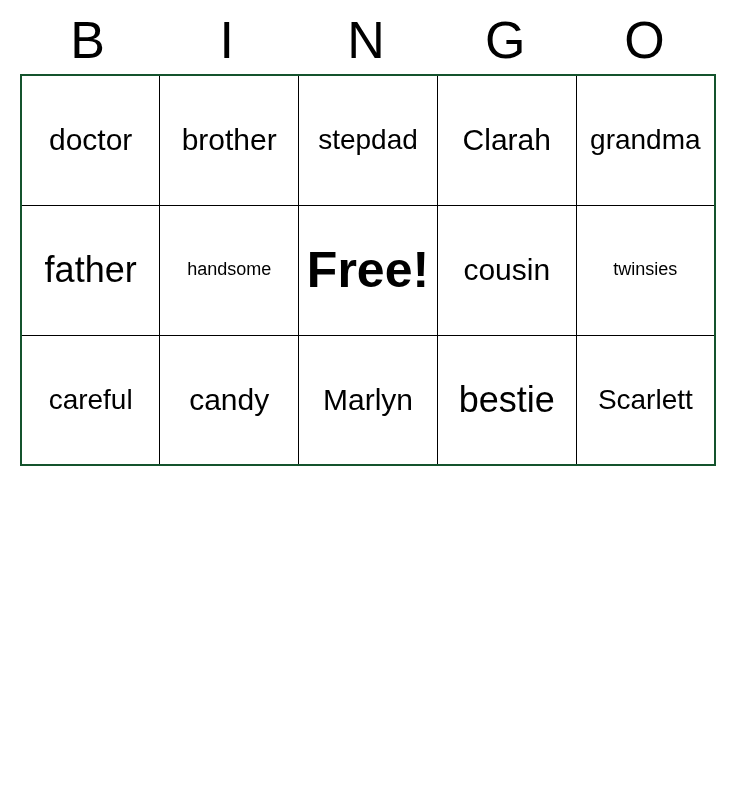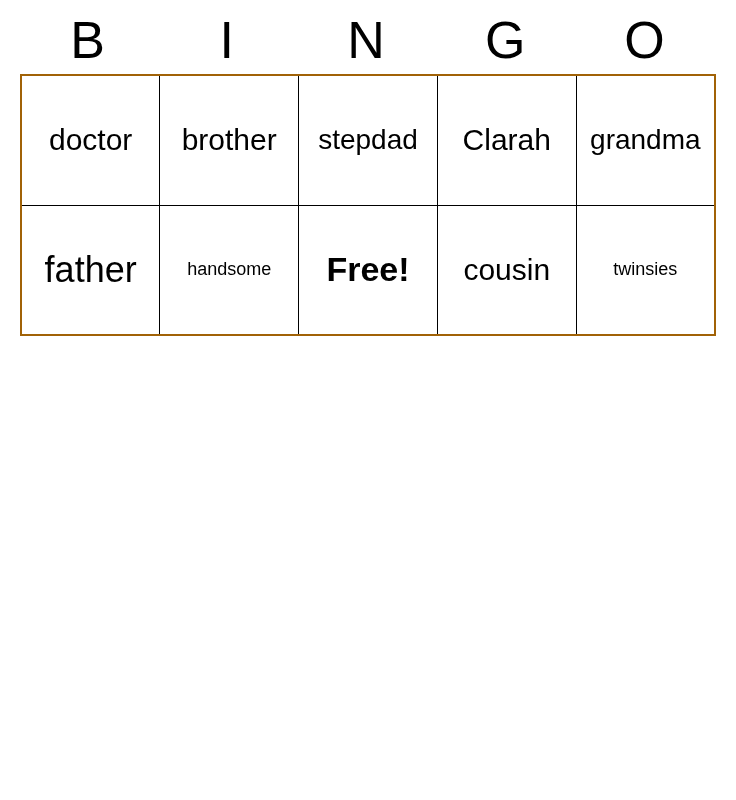--- a/index.html
+++ b/index.html
@@ -31,21 +31,21 @@
       flex: 1;
       text-align: center;
       font-size: 52px;
       font-weight: normal;
       letter-spacing: 4px;
     }
 
     .bingo-grid {
       width: 100%;
       border-collapse: collapse;
-      border: 2px solid #a16207;
+      border: 2px solid #14532d;
     }
 
     .bingo-grid td {
       border: 1.5px solid #000;
       text-align: center;
       vertical-align: middle;
       height: 130px;
       width: 20%;
       padding: 4px;
     }
@@ -58,21 +58,21 @@
 
     .cell-text.large {
       font-size: 30px;
     }
 
     .cell-text.xlarge {
       font-size: 36px;
     }
 
     .cell-text.free {
-      font-size: 34px;
+      font-size: 50px;
       font-weight: bold;
     }
 
     .cell-text.small {
       font-size: 18px;
       text-align: center;
     }
   </style>
 </head>
 <body>
@@ -94,14 +94,21 @@
         <td><span class="cell-text large">Clarah</span></td>
         <td><span class="cell-text normal">grandma</span></td>
       </tr>
       <tr>
         <td><span class="cell-text xlarge">father</span></td>
         <td><span class="cell-text small">handsome</span></td>
         <td><span class="cell-text free">Free!</span></td>
         <td><span class="cell-text large">cousin</span></td>
         <td><span class="cell-text small">twinsies</span></td>
       </tr>
+      <tr>
+        <td><span class="cell-text normal">careful</span></td>
+        <td><span class="cell-text large">candy</span></td>
+        <td><span class="cell-text large">Marlyn</span></td>
+        <td><span class="cell-text xlarge">bestie</span></td>
+        <td><span class="cell-text normal">Scarlett</span></td>
+      </tr>
     </tbody>
 </table>
 
 </body></html>

